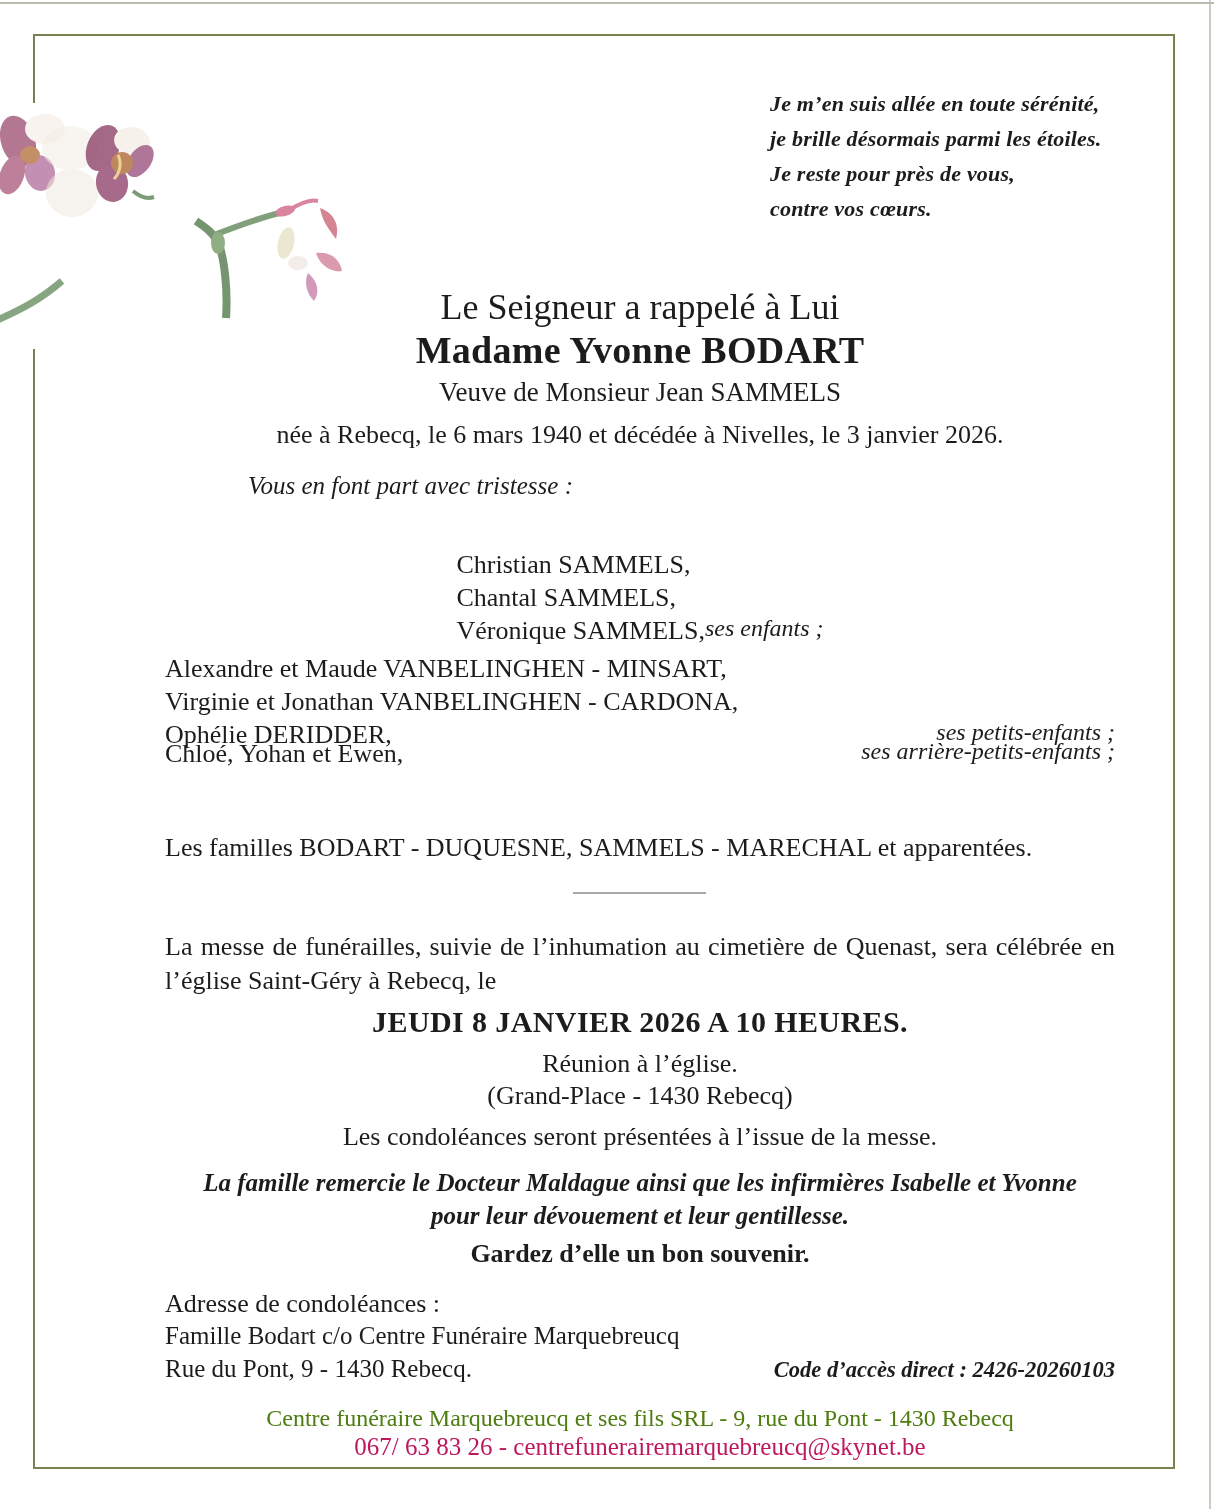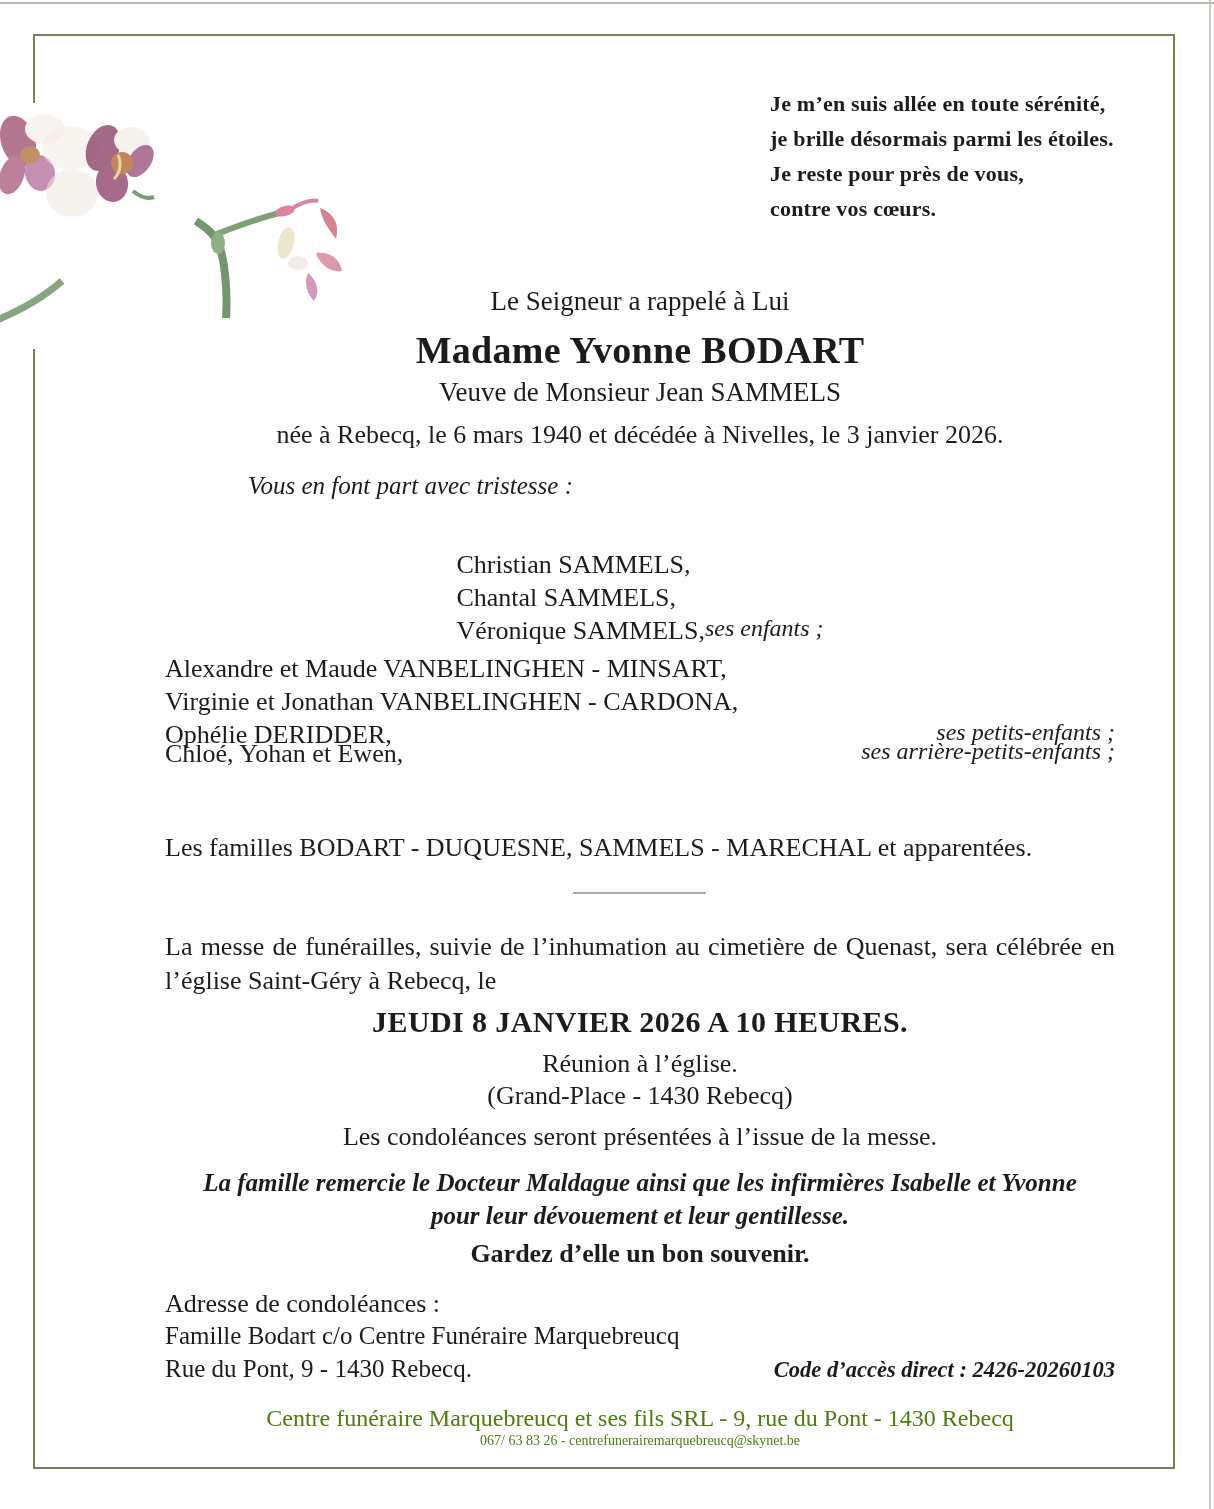--- a/index.html
+++ b/index.html
@@ -12,25 +12,25 @@
   .edge-top{position:absolute;left:0;top:2px;width:100%;height:2px;background:#a9b19d;opacity:.85;}
   .edge-right{position:absolute;top:0;right:3px;width:2px;height:100%;background:#b7bdab;opacity:.75;}
   
   .frame{position:absolute;left:33px;top:34px;width:1142px;height:1435px;
     border:2px solid #7a8150;box-sizing:border-box;}
   
   .orchid{position:absolute;left:0;top:103px;width:386px;height:246px;background:#ffffff;z-index:2;}
   .orchid svg{display:block;}
   
   .quote{position:absolute;left:770px;top:86px;z-index:3;font-size:22px;font-weight:bold;
-    line-height:35px;letter-spacing:.2px;}
+    font-style:italic;line-height:35px;letter-spacing:.2px;}
   
   .blk{position:absolute;left:165px;width:950px;z-index:3;}
   .center{text-align:center;}
-  .intro-line{top:286px;font-size:27px;}
+  .intro-line{top:286px;font-size:36px;}
   .deceased{top:328px;font-size:38px;font-weight:bold;letter-spacing:.3px;}
   .widow{top:377px;font-size:27px;}
   .birthdeath{top:420px;font-size:26px;}
   .tristesse{position:absolute;left:248px;top:472px;z-index:3;font-style:italic;font-size:25px;}
   .fam-group{display:flex;justify-content:space-between;align-items:flex-end;
     font-size:26px;line-height:33px;}
   .fam-group .relation{font-style:italic;font-size:24px;white-space:nowrap;padding-bottom:2px;}
   .g1{top:548px;justify-content:center;} .g2{top:652px;} .g3{top:735px;}
   .familles{top:833px;font-size:26px;}
   .divider{position:absolute;left:573px;top:892px;width:133px;height:2px;background:#a9a9a9;z-index:3;}
@@ -40,21 +40,21 @@
   .place{top:1081px;font-size:26px;text-align:center;}
   .condol{top:1122px;font-size:26px;}
   .thanks{top:1166px;font-size:25px;font-weight:bold;font-style:italic;line-height:33px;}
   .remember{top:1239px;font-size:26px;font-weight:bold;}
   .addr-title{top:1289px;font-size:26px;text-align:left;}
   .addr-row{display:flex;justify-content:space-between;align-items:baseline;white-space:nowrap;text-align:right;}
   .r1{top:1322px;} .r2{top:1355px;}
   .addr-row .left{font-size:25px;}
   .addr-row .right{font-size:22.5px;font-weight:bold;font-style:italic;}
   .footer1{top:1405px;font-size:24px;color:#4d7c0f;}
-  .footer2{top:1433px;font-size:14px;color:#4d7c0f;}
+  .footer2{top:1433px;font-size:25px;color:#be185d;}
 </style>
 </head>
 <body>
 
 <div class="sheet">
 
   <div class="edge-top"></div>
   <div class="edge-right"></div>
   <div class="frame"></div>
 

